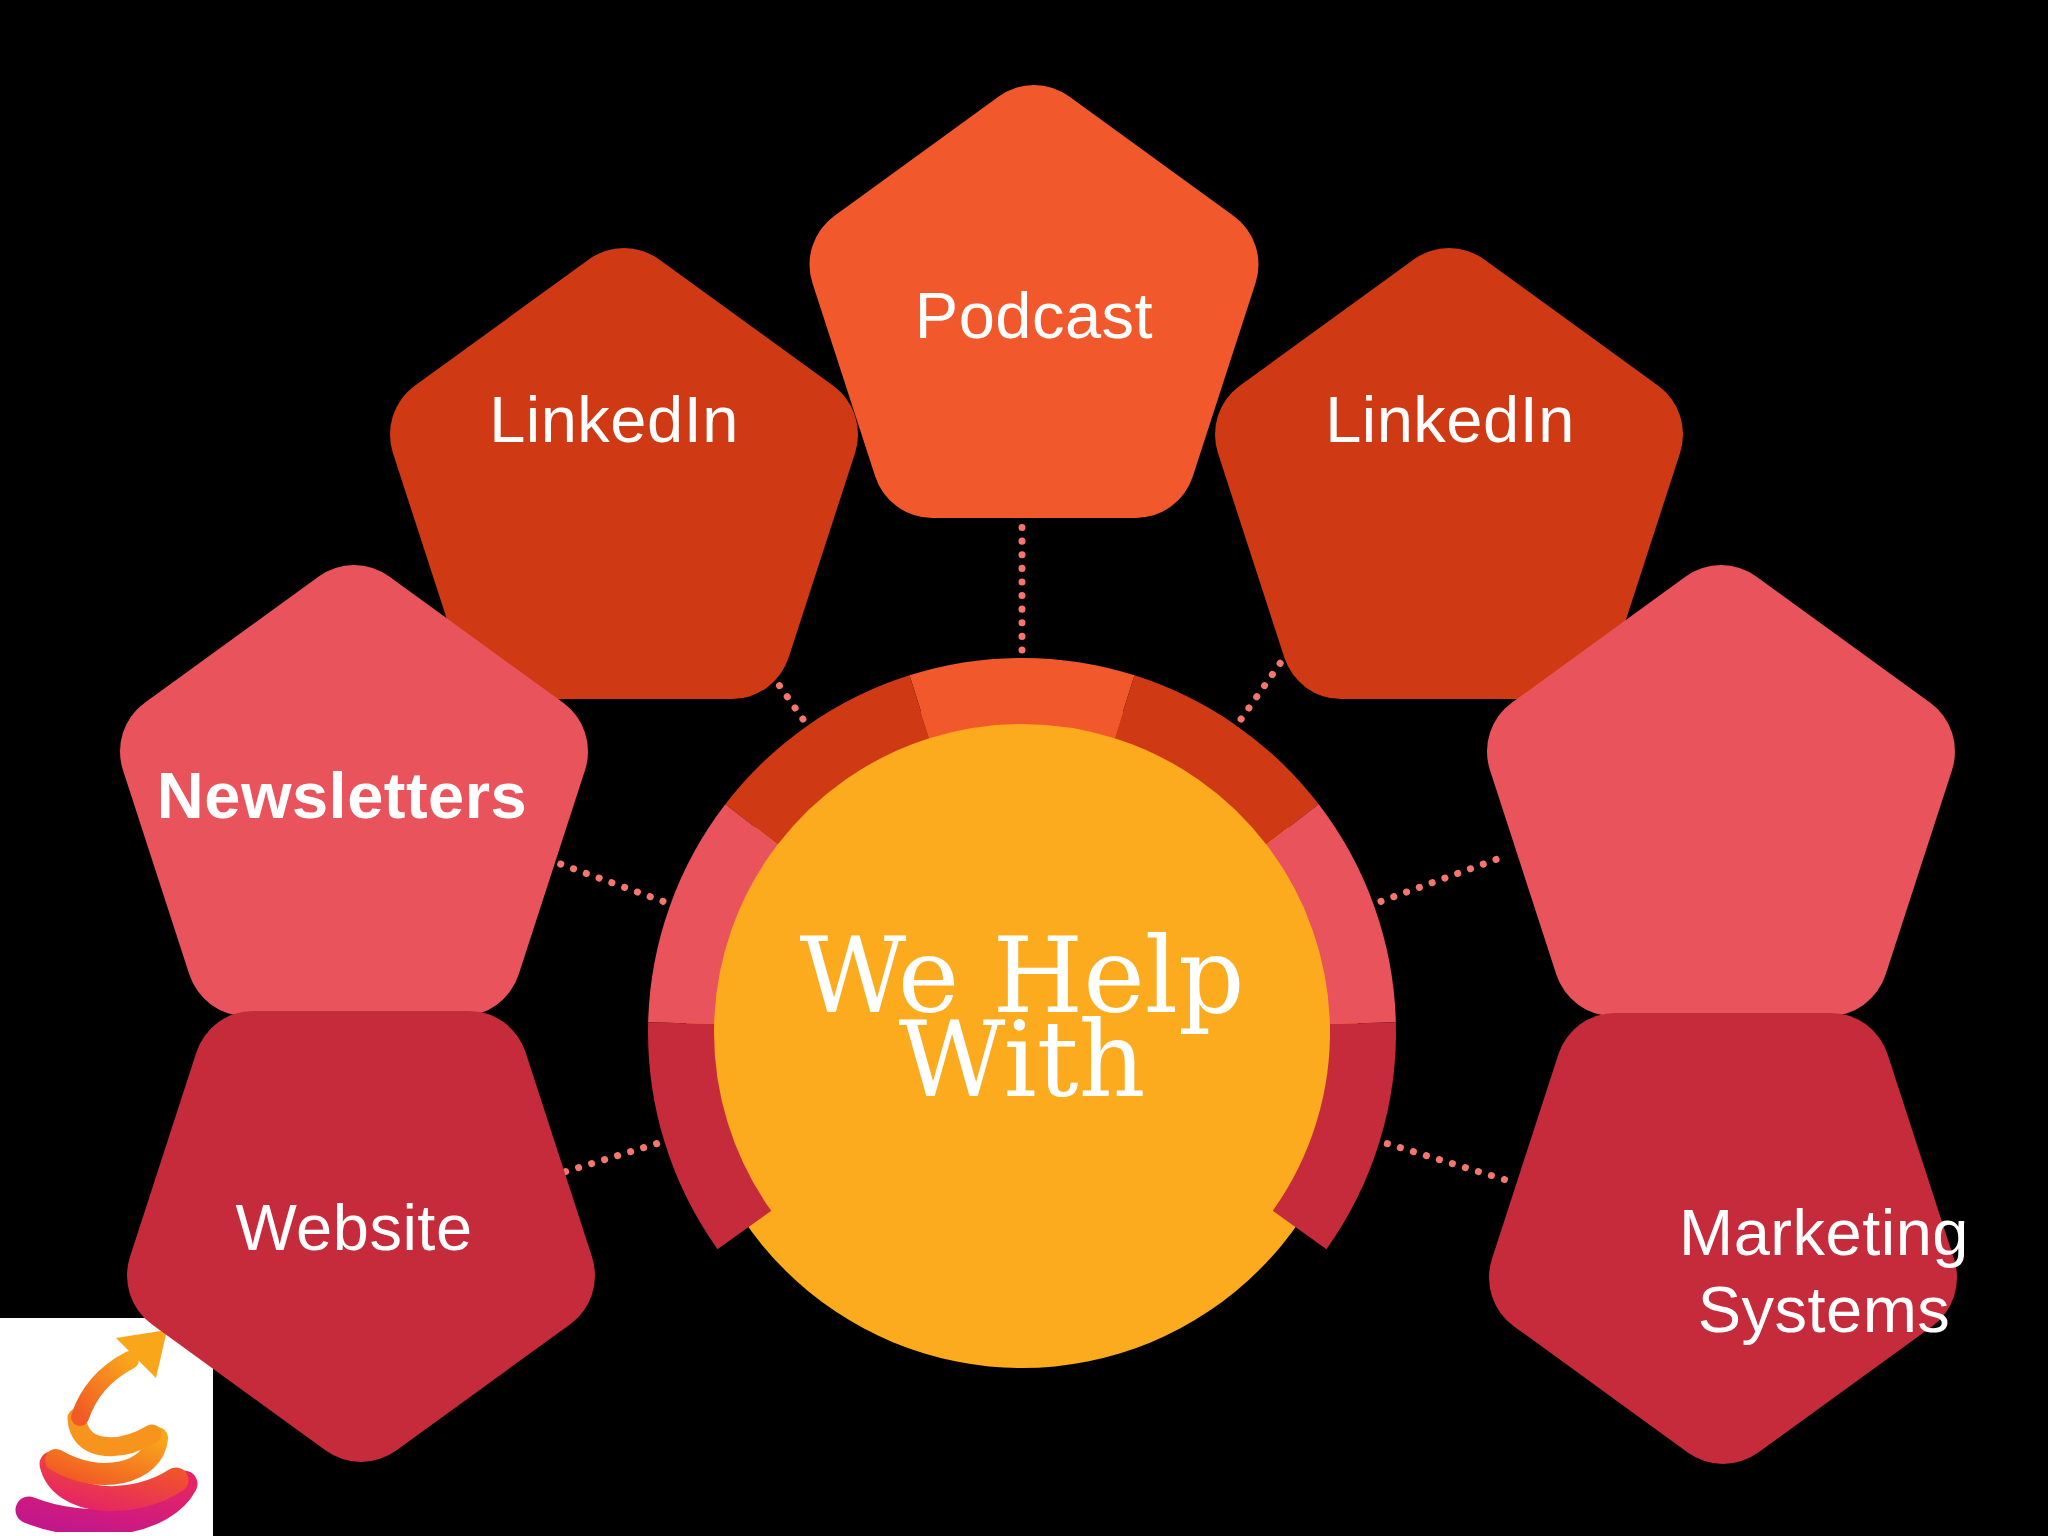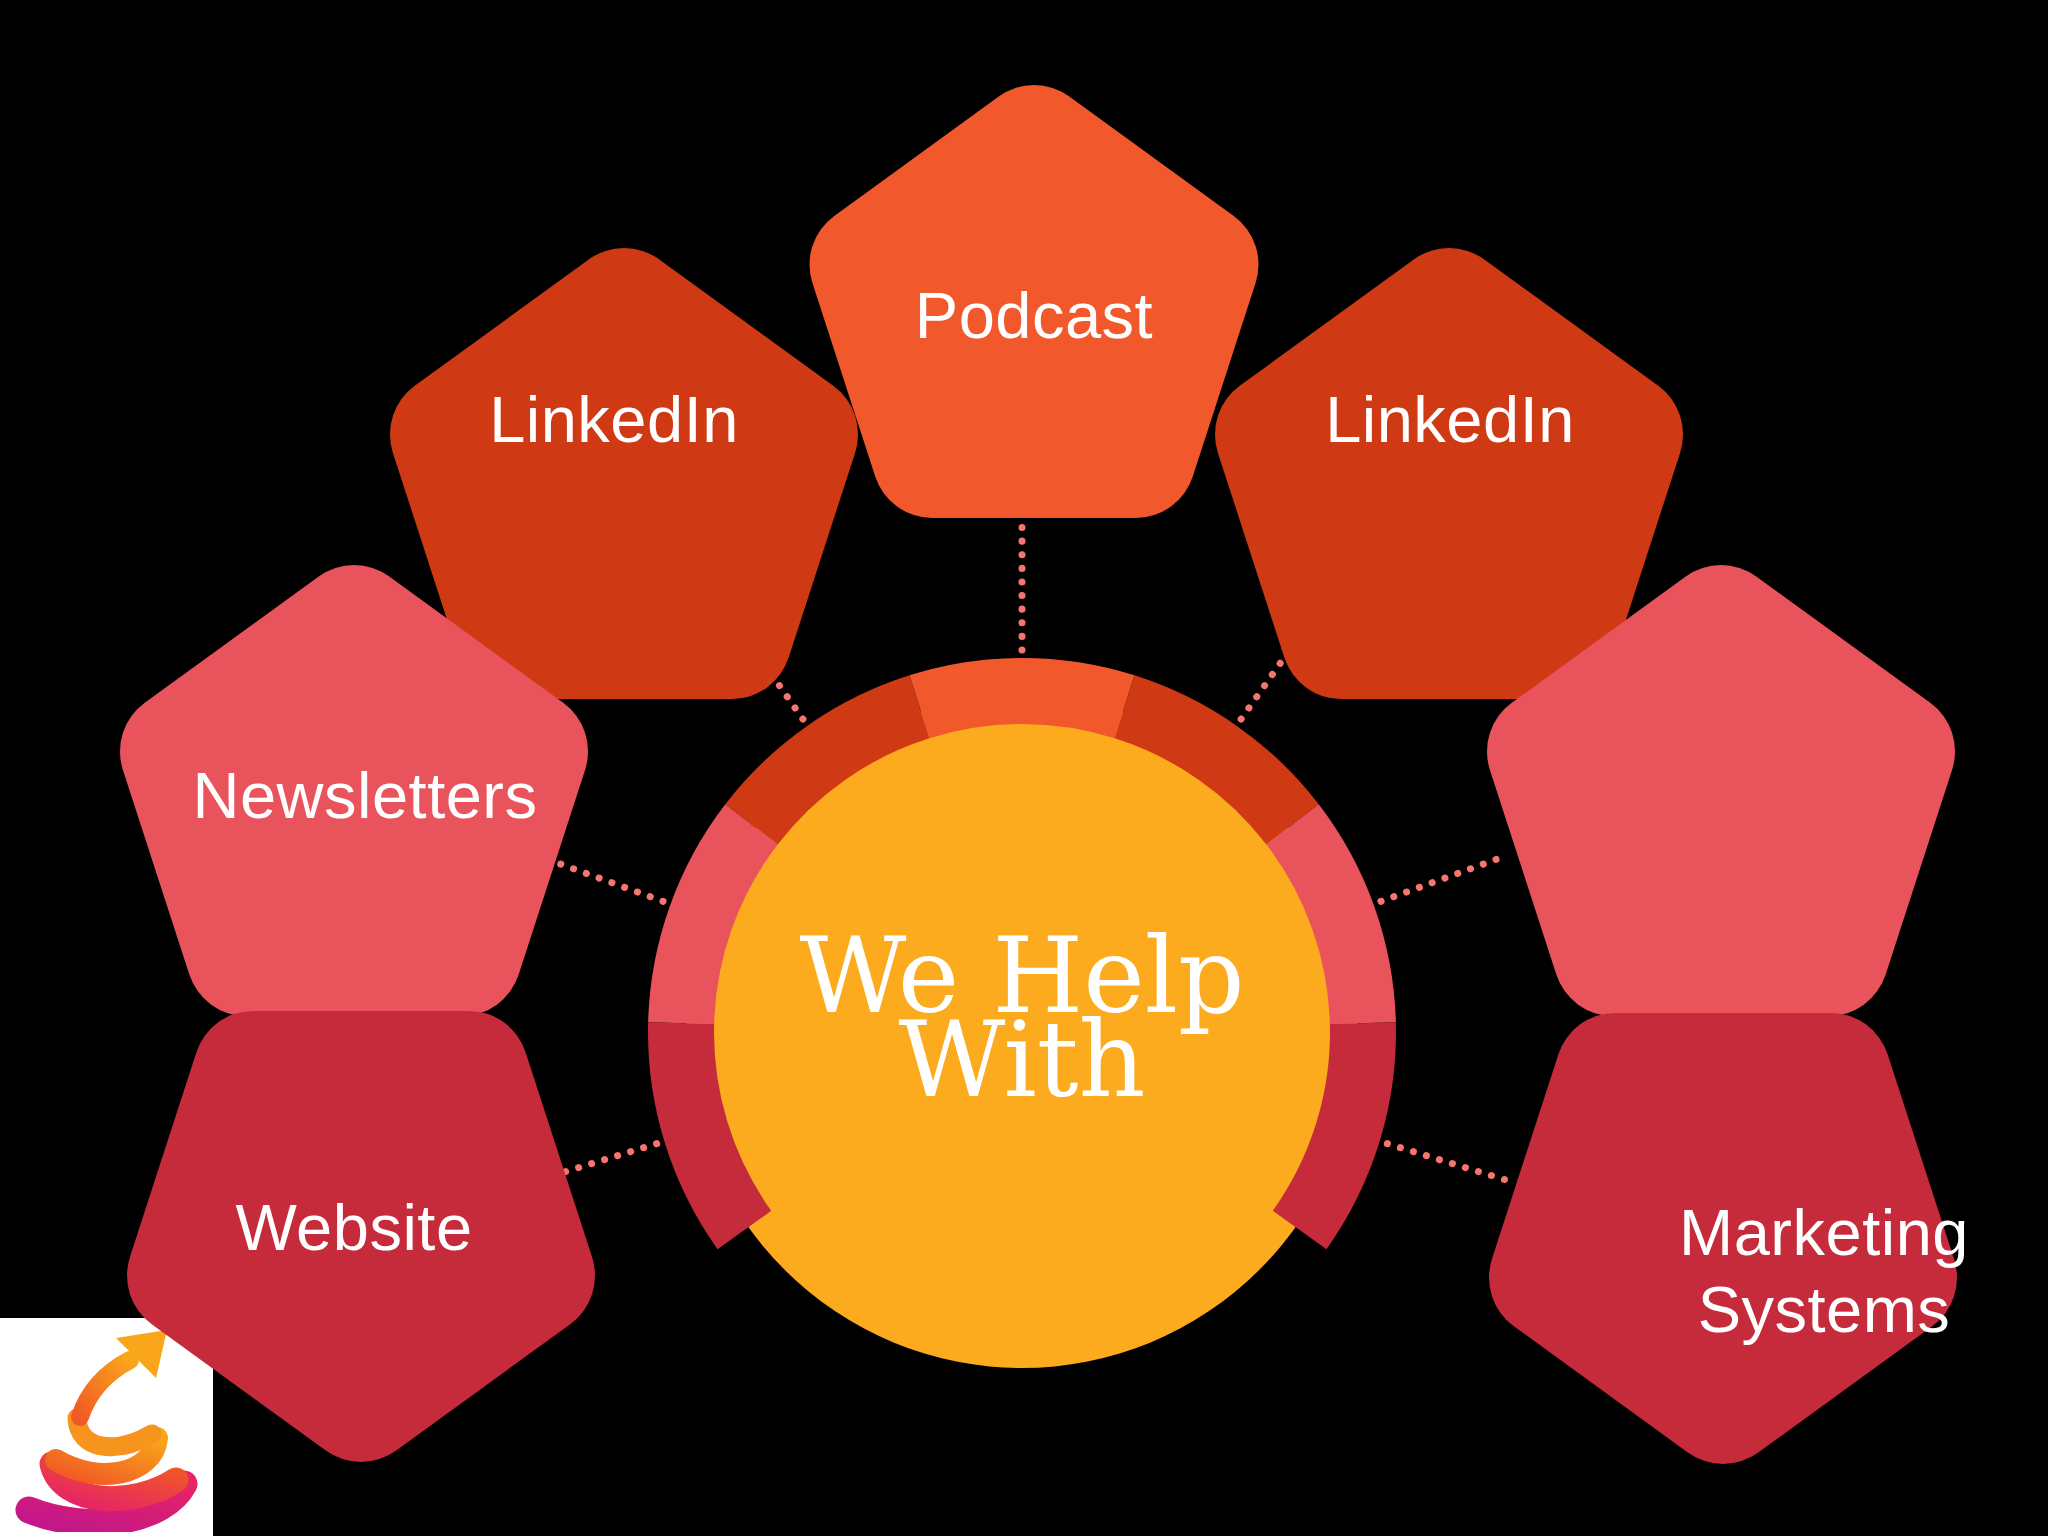--- a/index.html
+++ b/index.html
@@ -13,21 +13,21 @@
 
   #diagram-svg{position:absolute;left:0;top:0;z-index:2;}
 
   
   .node-label{position:absolute;z-index:3;transform:translate(-50%,-50%);
       color:#fff;font:400 65px/1.18 "Liberation Sans",sans-serif;
       text-align:center;letter-spacing:.5px;white-space:normal;}
   #lbl-podcast            {left:1034px;top:316px;width:600px;}
   #lbl-linkedin           {left:614px; top:420px;width:600px;}
   #lbl-youtube            {left:1450px;top:420px;width:600px;}
-  #lbl-newsletters        {left:365px; top:796px;width:520px;}
+  #lbl-newsletters        {left:342px; top:796px;width:520px;font-weight:bold;}
   #lbl-marketing-calendar {left:1721px;top:839px;width:430px;}
   #lbl-website            {left:354px; top:1228px;width:520px;}
   #lbl-marketing-systems  {left:1824px;top:1272px;width:430px;}
 
   
   .hub-line{position:absolute;z-index:3;transform:translate(-50%,-50%);
       color:#fff;font:400 104px/1 "DejaVu Serif",serif;text-align:center;white-space:nowrap;}
   #hub-line1{left:1022px;top:976px;}
   #hub-line2{left:1022px;top:1060px;}
 </style>

